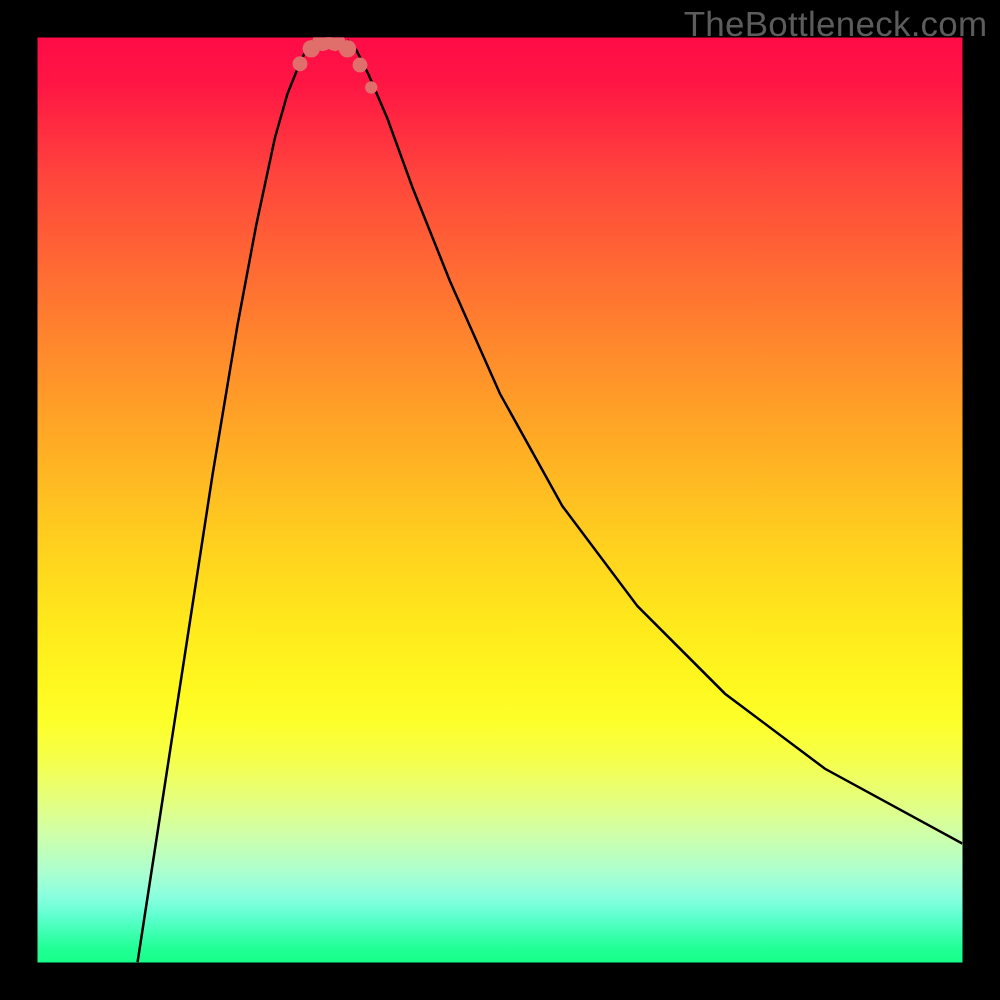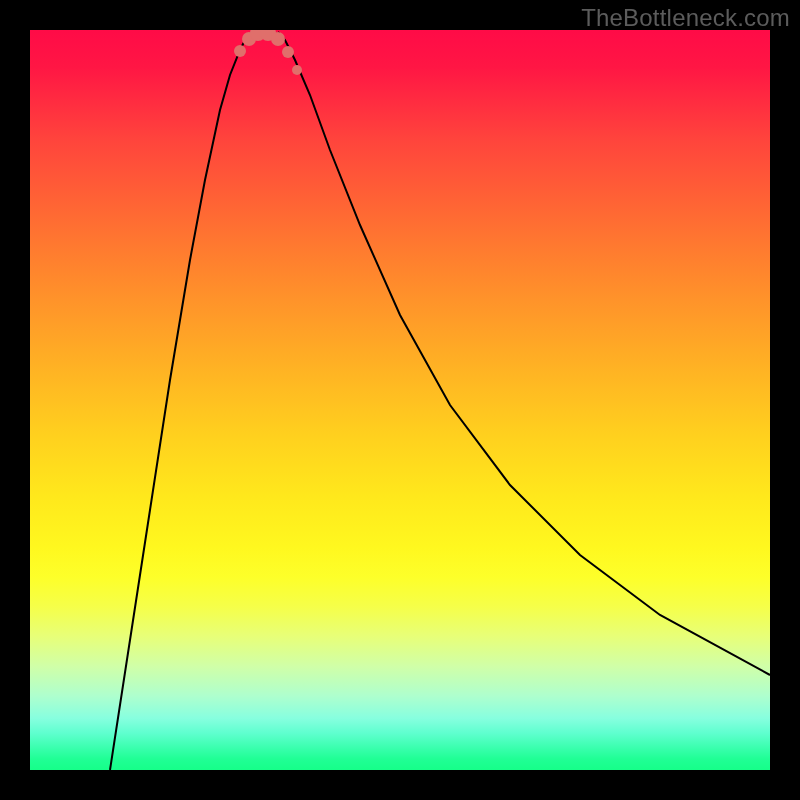--- a/index.html
+++ b/index.html
@@ -37,21 +37,21 @@
       #5fffcf 95%,
       #3affae 97%,
       #20ff95 98.5%,
       #16ff89 100%
     );
   }
   .watermark {
     position: absolute;
     top: 4px;
     right: 10px;
-    font-size: 24px;
+    font-size: 28px;
     font-weight: 500;
     color: #5c5c5c;
     letter-spacing: 0.2px;
     z-index: 5;
   }
   svg.curve {
     position: absolute;
     left: 0;
     top: 0;
     width: 740px;

